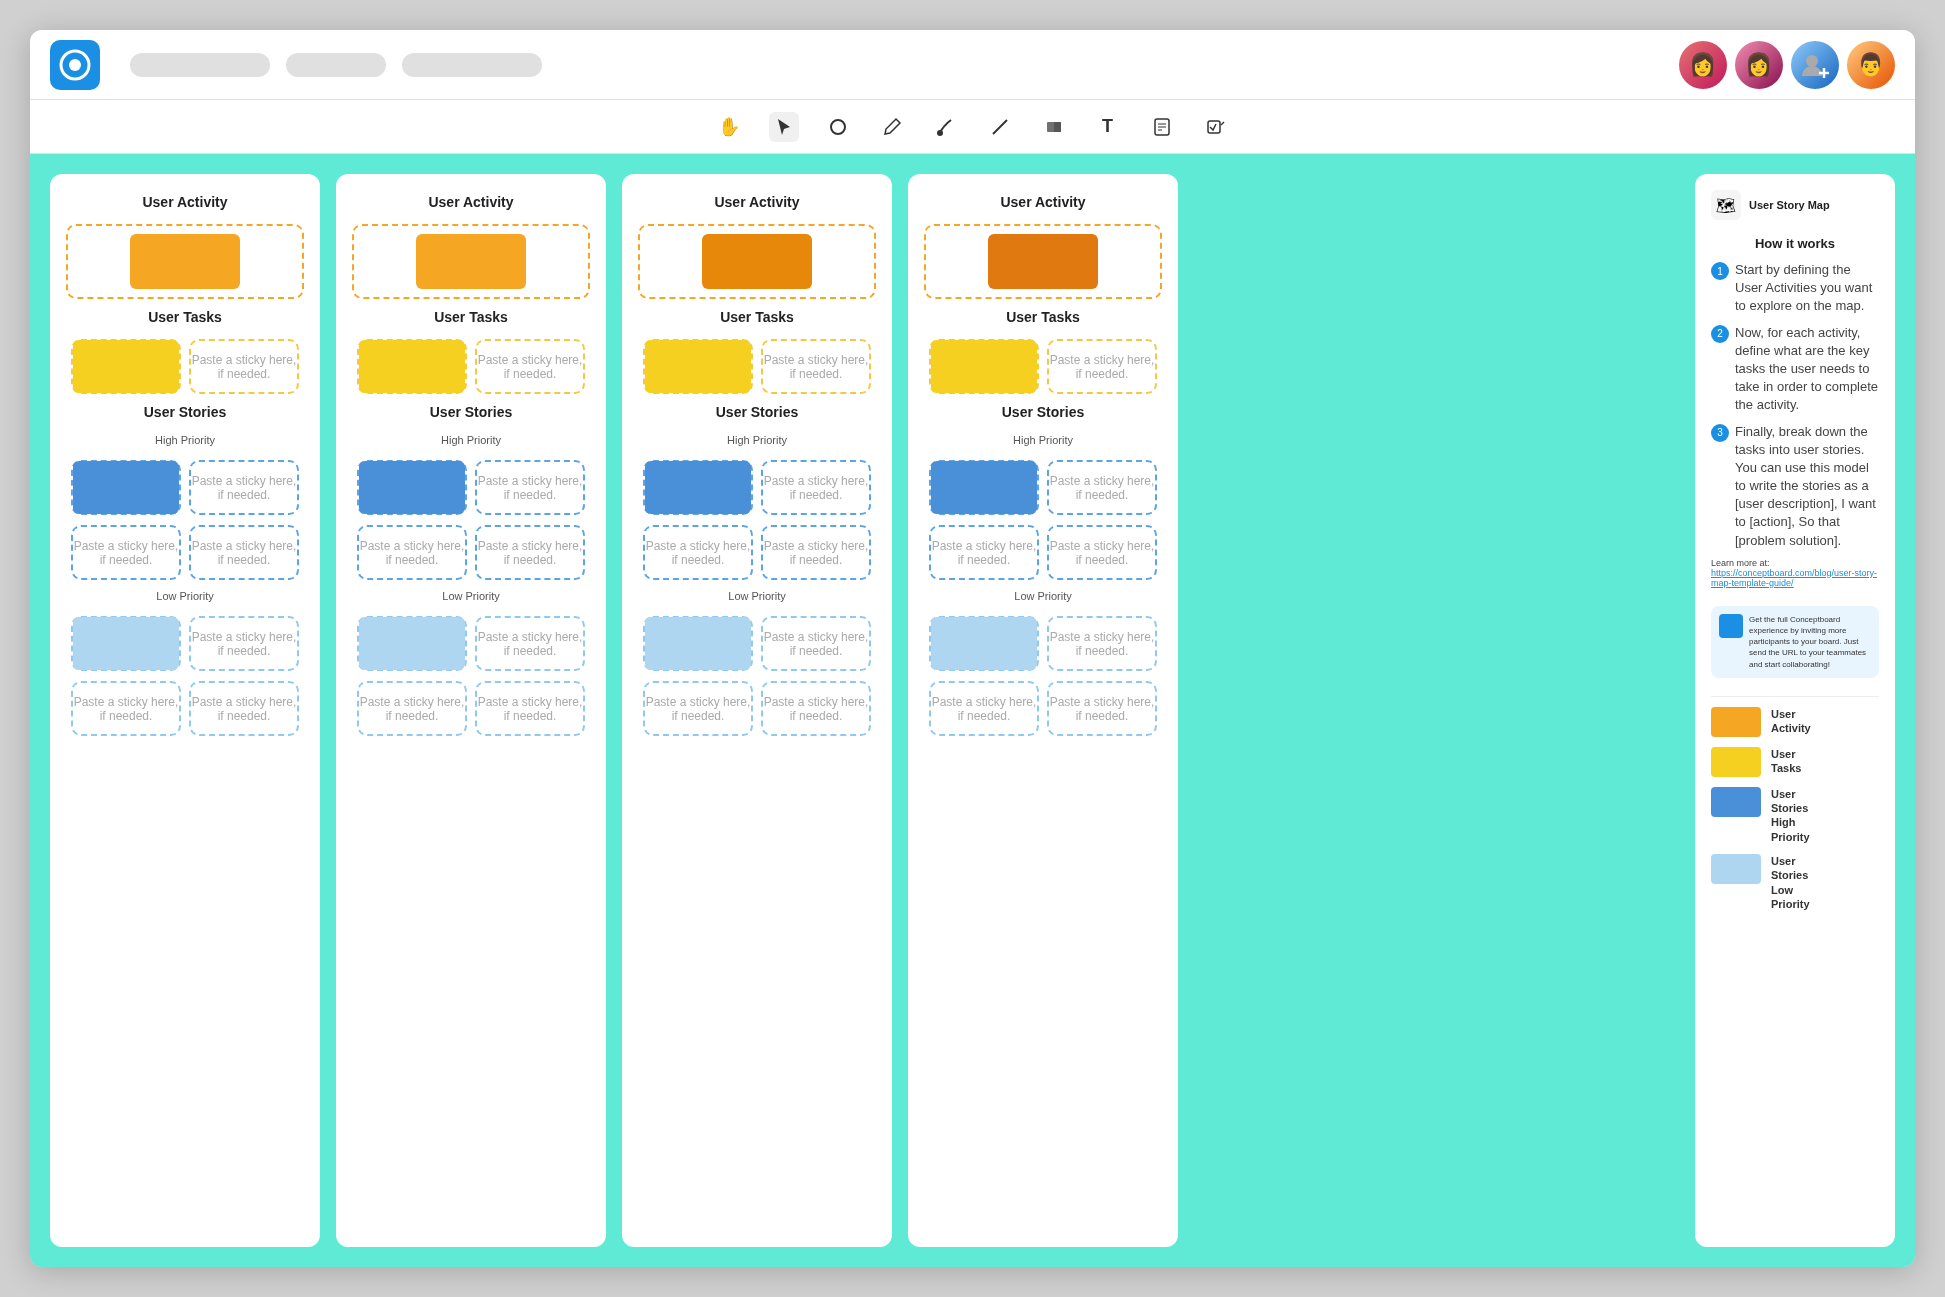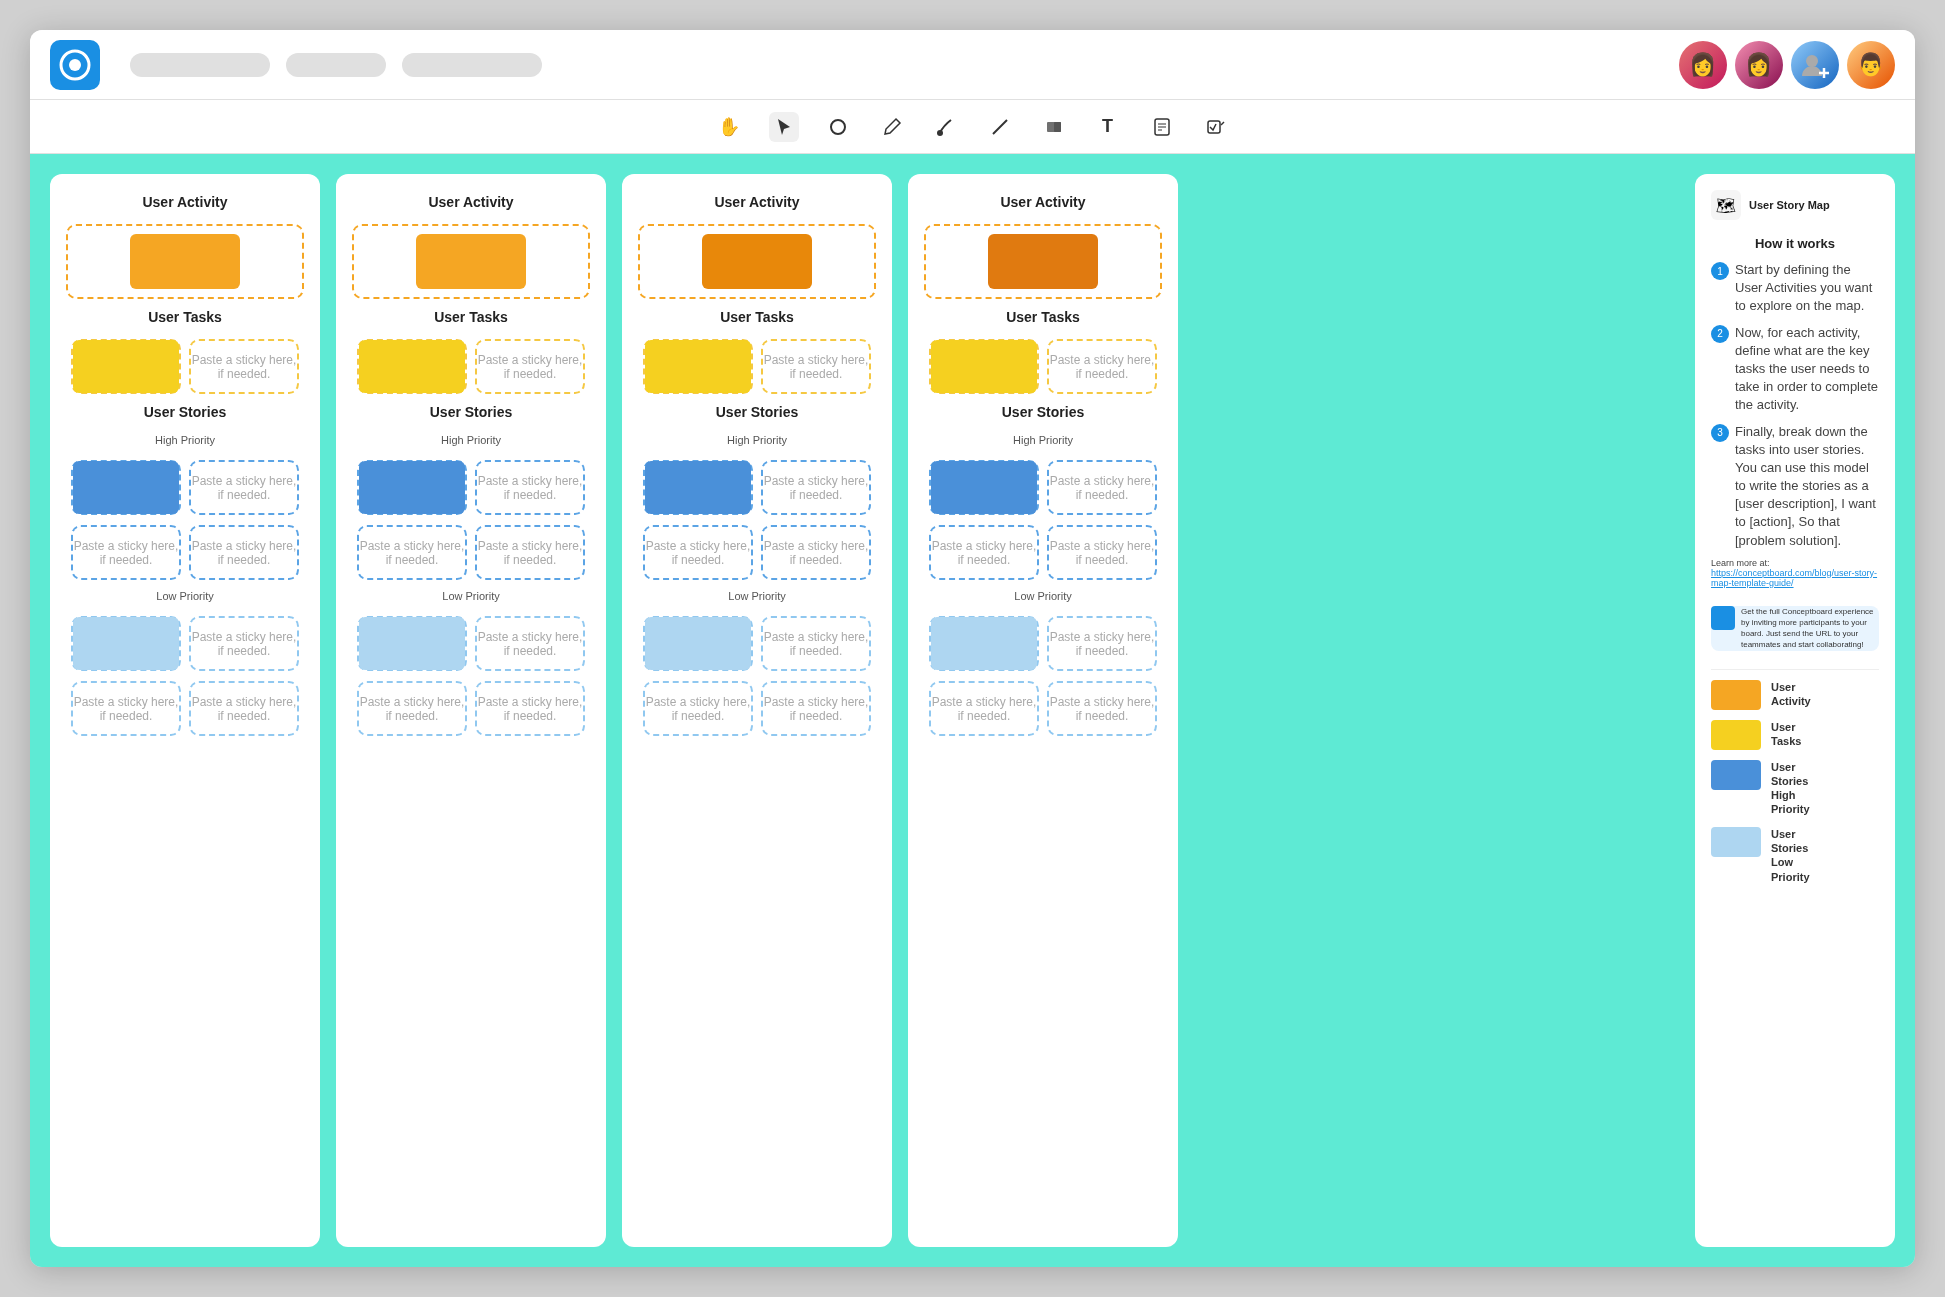--- a/index.html
+++ b/index.html
@@ -280,20 +280,21 @@
       margin: 6px 0;
     }
     .learn-more a {
       color: #1a8fe3;
       text-decoration: underline;
     }
 
     .invite-box {
       background: #e8f4fe;
       border-radius: 8px;
+      padding: 8px;
       display: flex;
       align-items: flex-start;
       gap: 6px;
       margin: 18px 0;
     }
     .invite-icon {
       width: 24px;
       height: 24px;
       background: #1a8fe3;
       border-radius: 4px;

